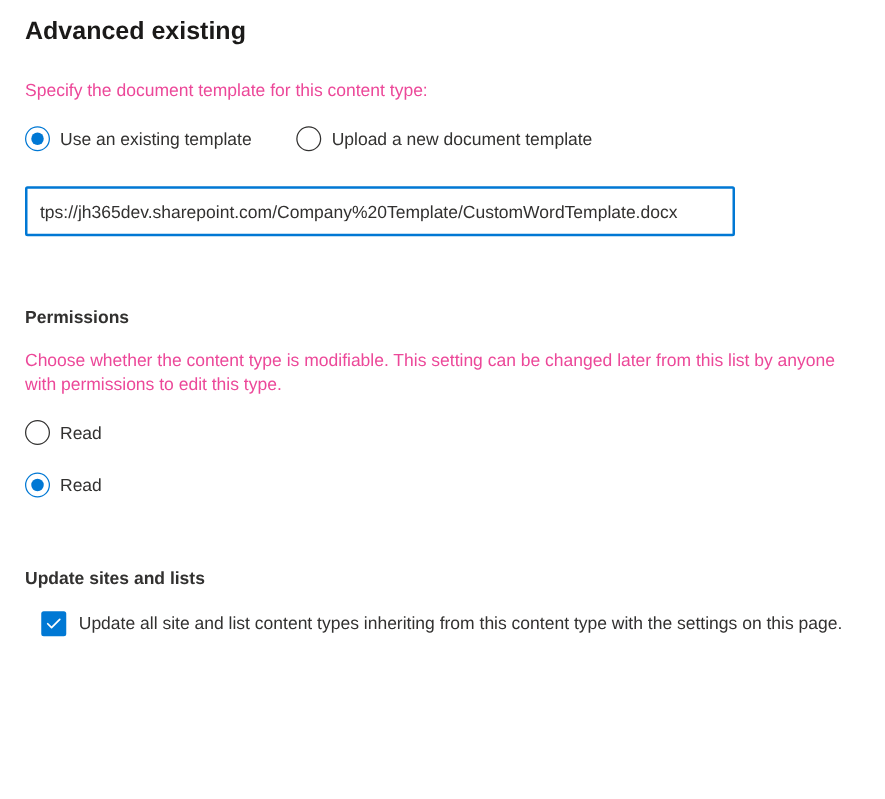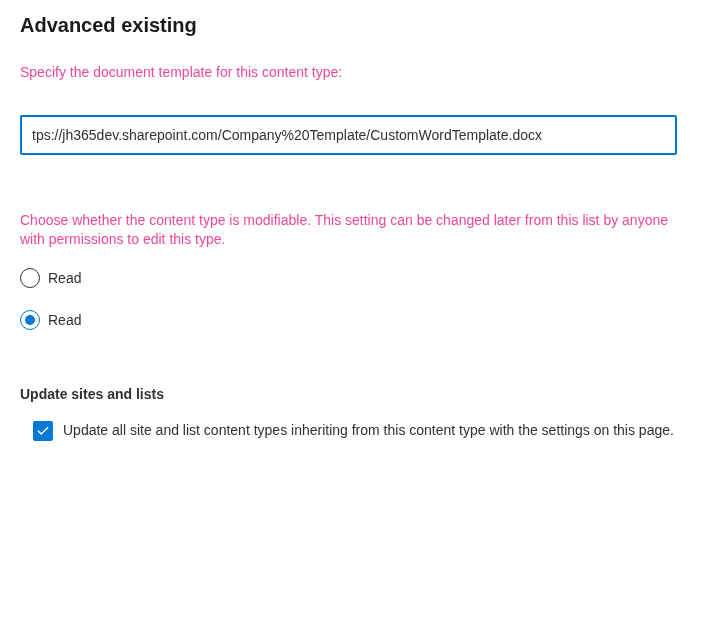--- a/index.html
+++ b/index.html
@@ -62,21 +62,21 @@
       width: 10px;
       height: 10px;
       border-radius: 50%;
       background: #0078d4;
     }
     .radio-label {
       font-size: 14px;
       color: #323130;
     }
     .text-input {
-      width: 657px;
+      width: 568px;
       height: 40px;
       border: 2px solid #0078d4;
       border-radius: 2px;
       padding: 0 10px;
       font-family: inherit;
       font-size: 14px;
       color: #323130;
       outline: none;
       margin-top: 14px;
     }
@@ -121,25 +121,38 @@
     }
   </style>
 </head>
 <body>
 
 <h1>Advanced existing</h1>
 
 <div class="section">
   <div class="desc">Specify the document template for this content type:</div>
 
+  <div class="radio-row">
+    <div class="radio-option">
+      <span class="radio-circle selected">
+        <span class="radio-dot"></span>
+      </span>
+      <span class="radio-label">Use an existing template</span>
+    </div>
+    <div class="radio-option">
+      <span class="radio-circle"></span>
+      <span class="radio-label">Upload a new document template</span>
+    </div>
+  </div>
 
   <input type="text" class="text-input" value="tps://jh365dev.sharepoint.com/Company%20Template/CustomWordTemplate.docx" style="">
 </div>
 
 <div class="section">
+  <h2>Permissions</h2>
   <div class="desc">Choose whether the content type is modifiable. This setting can be changed later from this list by anyone with permissions to edit this type.</div>
 
   <div class="radio-stack">
     <div class="radio-option">
       <span class="radio-circle"></span>
       <span class="radio-label">Read</span>
     </div>
     <div class="radio-option">
       <span class="radio-circle selected">
         <span class="radio-dot"></span>

